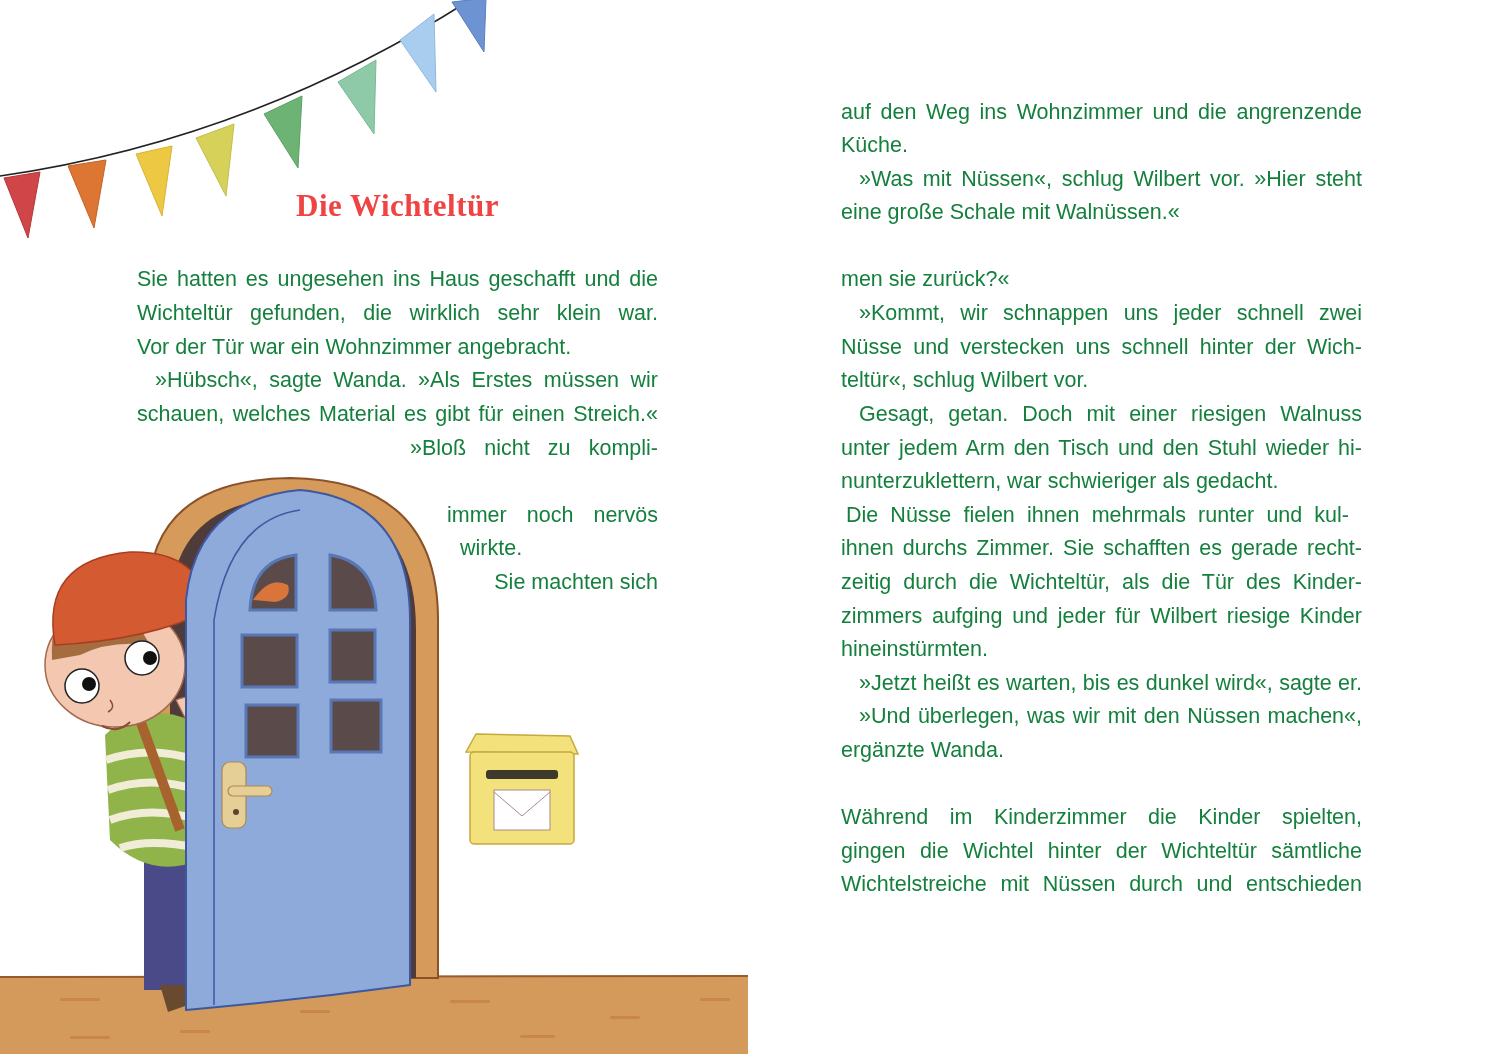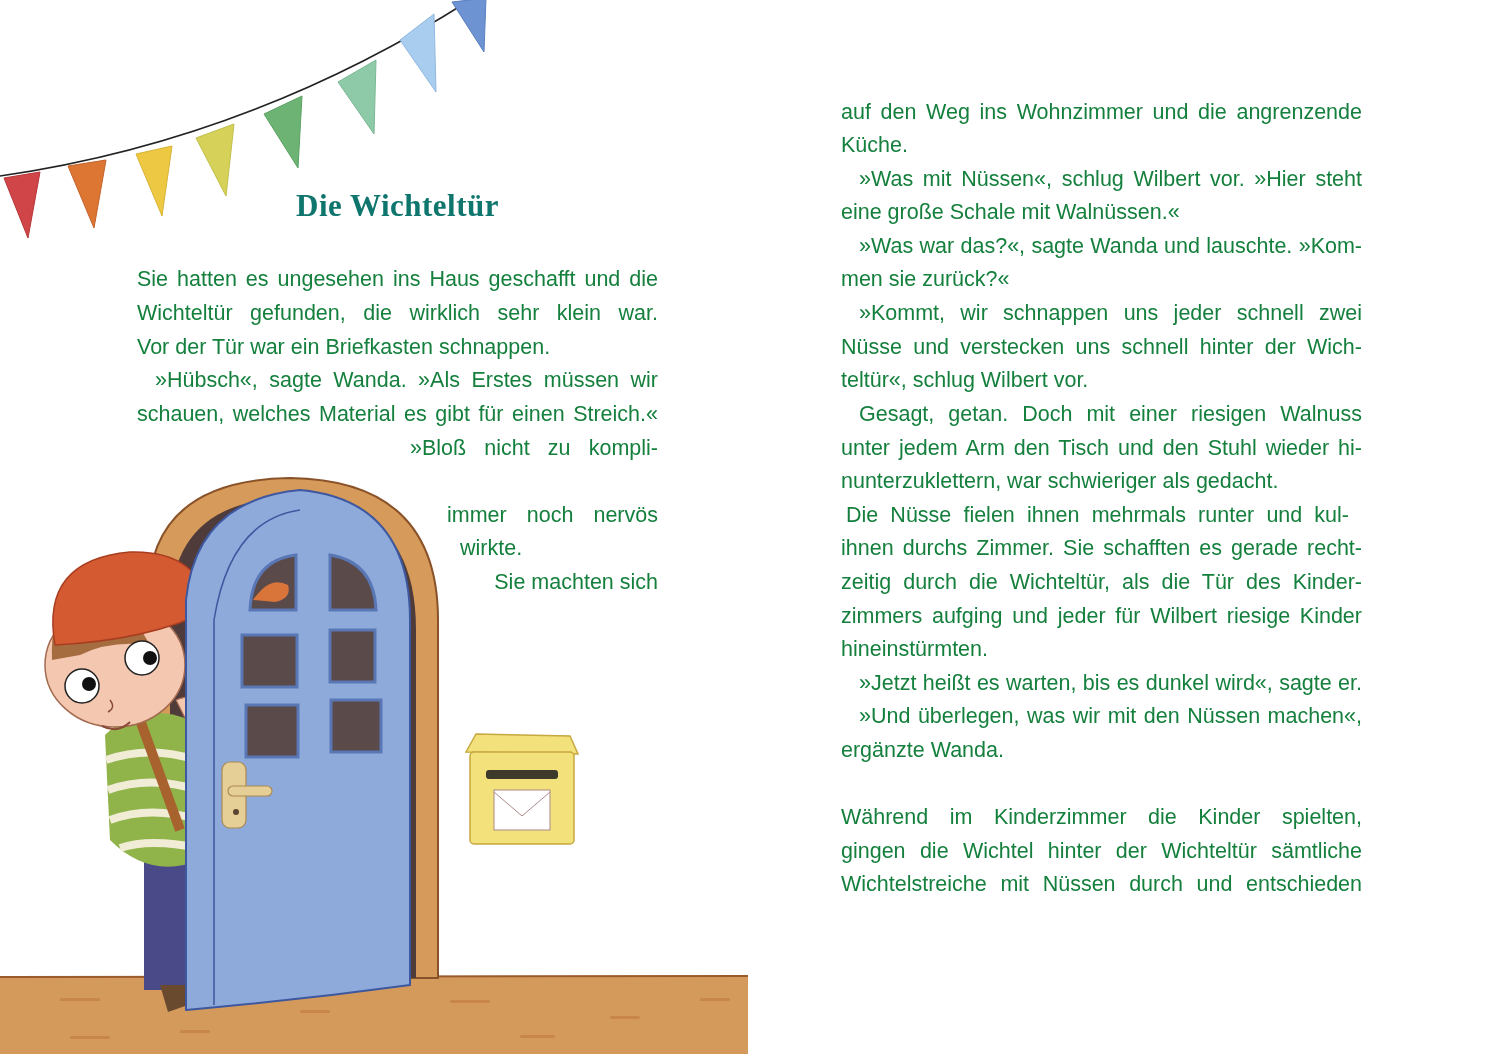--- a/index.html
+++ b/index.html
@@ -5,21 +5,21 @@
   html, body { margin:0; padding:0; background:#ffffff; }
   body { width:1500px; height:1054px; position:relative; overflow:hidden;
          font-family:"DejaVu Serif", "Liberation Serif", serif; color:#1e1e1e; }
   .page { position:absolute; top:0; height:1054px; }
   .page-left { left:0; width:750px; }
   .page-right { left:750px; width:750px; }
 
   .illus { position:absolute; left:0; top:0; width:750px; height:1054px; }
 
   .chapter-title { position:absolute; left:296px; top:188px; font-family:"Liberation Serif", serif;
-        font-size:31px; font-weight:bold; color:#0f766e; letter-spacing:0.5px; }
+        font-size:31px; font-weight:bold; color:#ef4444; letter-spacing:0.5px; }
 
   .text-line { position:absolute; font-family:Liberation Sans, sans-serif; font-size:21.5px;
         line-height:33.6px; white-space:nowrap; color:#15803d; }
   .just { text-align:justify; text-align-last:justify; }
   .right { text-align:right; }
 </style>
 </head>
 <body>
 
 <div class="page page-left">
@@ -111,35 +111,34 @@
       <rect x="486" y="770" width="72" height="9" rx="3" fill="#3d3a2c"></rect>
       <rect x="494" y="790" width="56" height="40" fill="#ffffff" stroke="#a88" stroke-width="1"></rect>
       <path d="M494,792 L522,816 L550,792" stroke="#a88" stroke-width="1" fill="none"></path>
     </g>
   </svg>
 
   <div class="chapter-title">Die Wichteltür</div>
 
   <div class="text-line just" style="left:137px; top:263px; width:521px;">Sie hatten es ungesehen ins Haus geschafft und die</div>
   <div class="text-line just" style="left:137px; top:297px; width:521px;">Wichteltür gefunden, die wirklich sehr klein war.</div>
-  <div class="text-line" style="left:137px; top:331px;">Vor der Tür war ein Briefkasten schnappen.</div>
+  <div class="text-line" style="left:137px; top:331px;">Vor der Tür war ein Wohnzimmer angebracht.</div>
   <div class="text-line just" style="left:155px; top:364px; width:503px;">»Hübsch«, sagte Wanda. »Als Erstes müssen wir</div>
   <div class="text-line just" style="left:137px; top:398px; width:521px;">schauen, welches Material es gibt für einen Streich.«</div>
   <div class="text-line just" style="left:410px; top:432px; width:248px;">»Bloß nicht zu kompli-</div>
   <div class="text-line just" style="left:447px; top:499px; width:211px;">immer noch nervös</div>
   <div class="text-line" style="left:460px; top:532px;">wirkte.</div>
   <div class="text-line right" style="left:470px; top:566px; width:188px;">Sie machten sich</div>
 </div>
 
 <div class="page page-right">
   <div class="text-line just" style="left:91px; top:96px; width:521px;">auf den Weg ins Wohnzimmer und die angrenzende</div>
   <div class="text-line" style="left:91px; top:129px;">Küche.</div>
   <div class="text-line just" style="left:109px; top:163px; width:503px;">»Was mit Nüssen«, schlug Wilbert vor. »Hier steht</div>
   <div class="text-line" style="left:91px; top:196px;">eine große Schale mit Walnüssen.«</div>
-  <div class="text-line just" style="left:109px; top:230px; width:503px;">»Was war das?«, sagte Wanda und lauschte. »Kom-</div>
   <div class="text-line" style="left:91px; top:263px;">men sie zurück?«</div>
   <div class="text-line just" style="left:109px; top:297px; width:503px;">»Kommt, wir schnappen uns jeder schnell zwei</div>
   <div class="text-line just" style="left:91px; top:331px; width:521px;">Nüsse und verstecken uns schnell hinter der Wich-</div>
   <div class="text-line" style="left:91px; top:364px;">teltür«, schlug Wilbert vor.</div>
   <div class="text-line just" style="left:109px; top:398px; width:503px;">Gesagt, getan. Doch mit einer riesigen Walnuss</div>
   <div class="text-line just" style="left:91px; top:432px; width:521px;">unter jedem Arm den Tisch und den Stuhl wieder hi-</div>
   <div class="text-line" style="left:91px; top:465px;">nunterzuklettern, war schwieriger als gedacht.</div>
   <div class="text-line just" style="left:96px; top:499px; width:503px;">Die Nüsse fielen ihnen mehrmals runter und kul-</div>
   <div class="text-line just" style="left:91px; top:532px; width:521px;">ihnen durchs Zimmer. Sie schafften es gerade recht-</div>
   <div class="text-line just" style="left:91px; top:566px; width:521px;">zeitig durch die Wichteltür, als die Tür des Kinder-</div>

